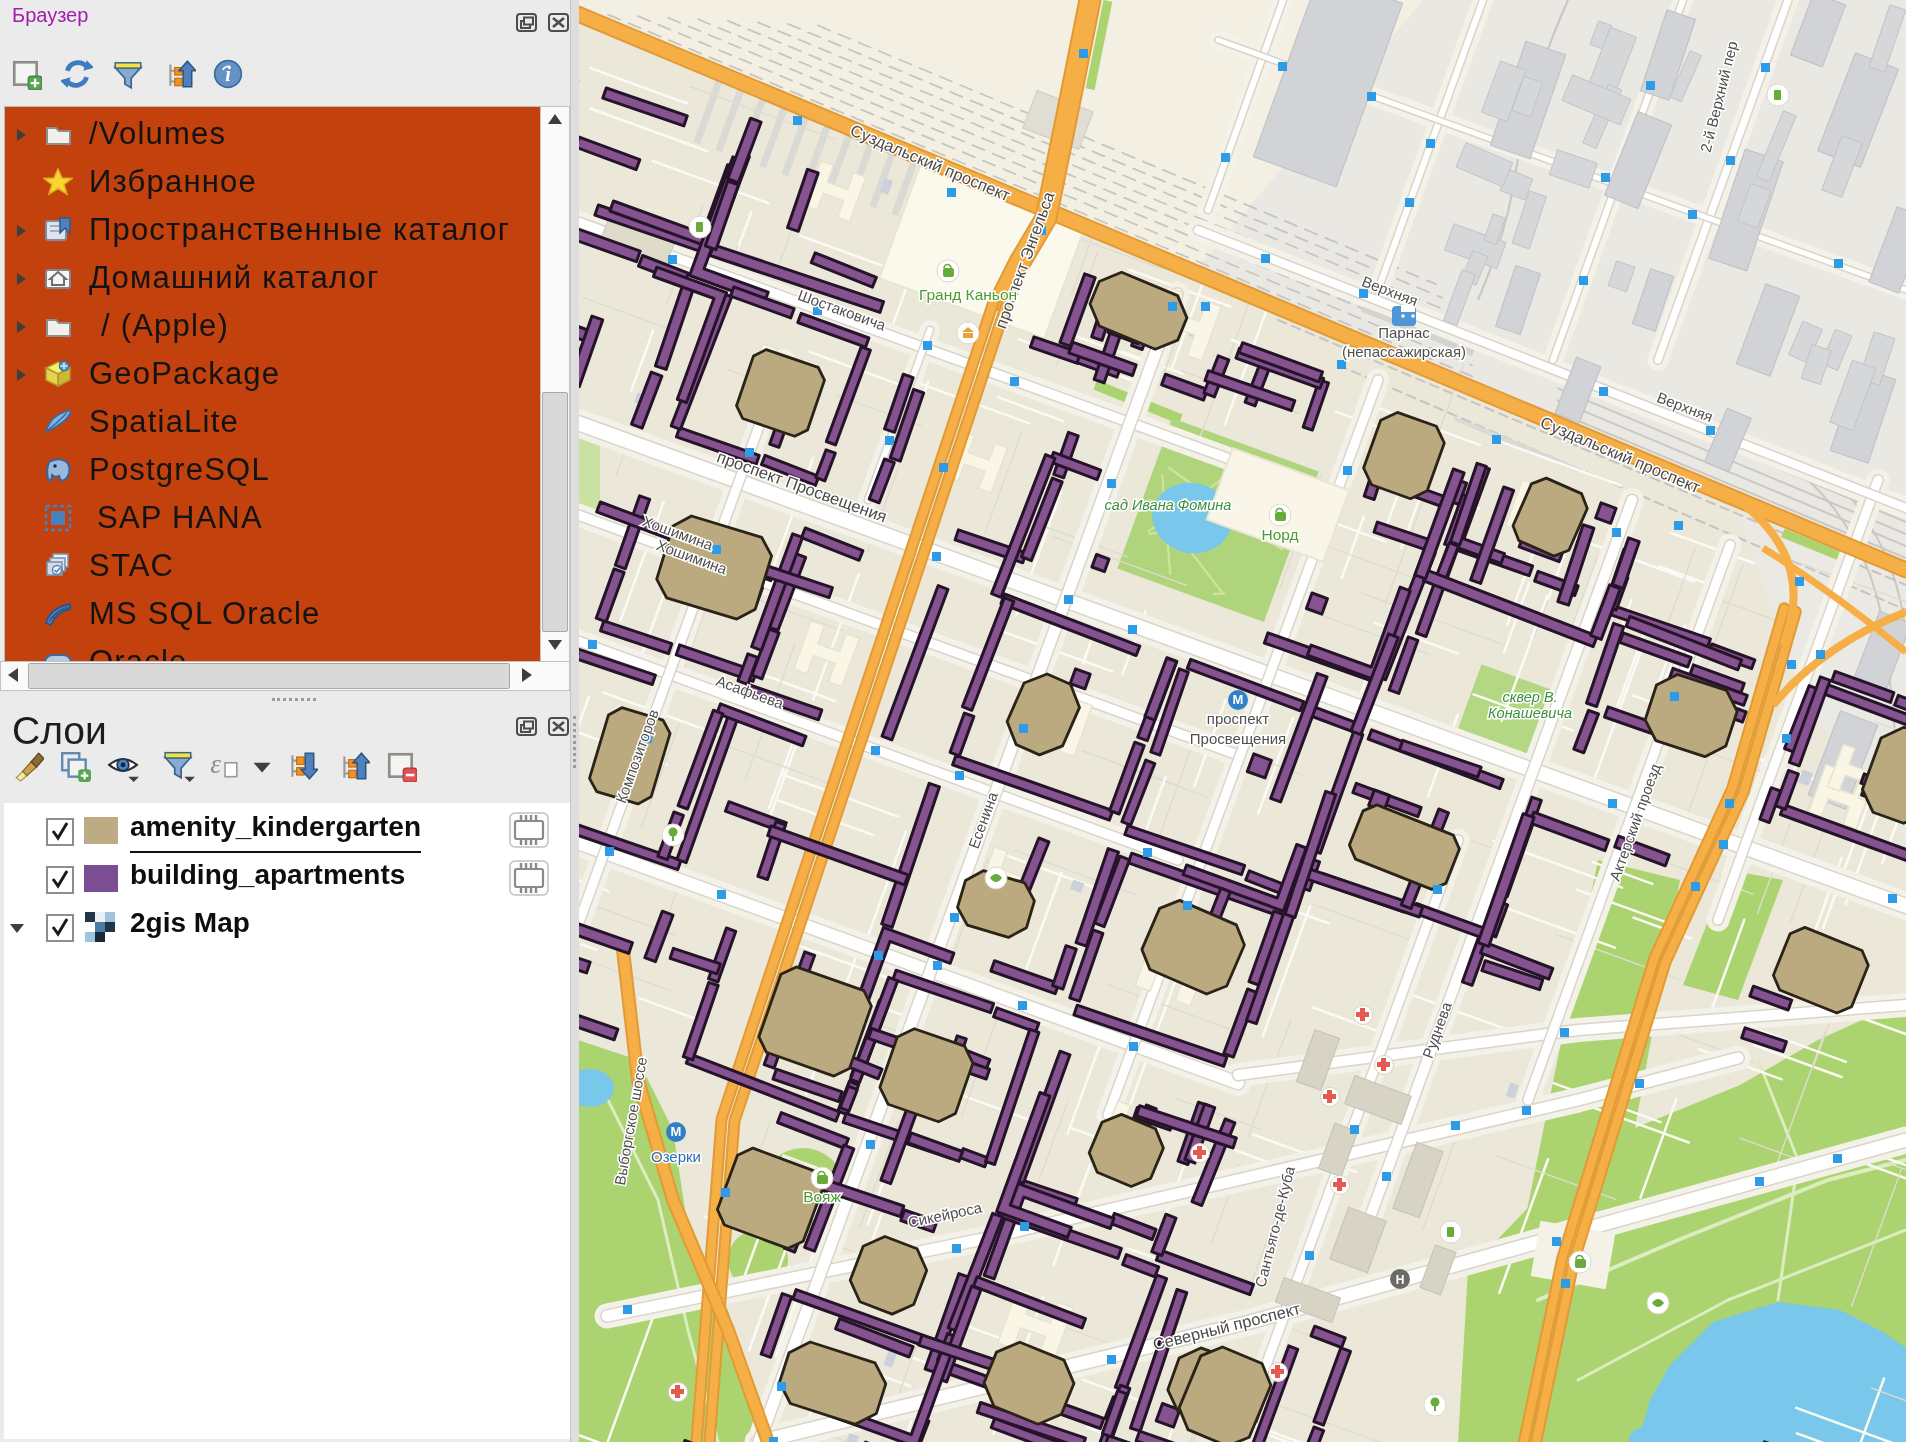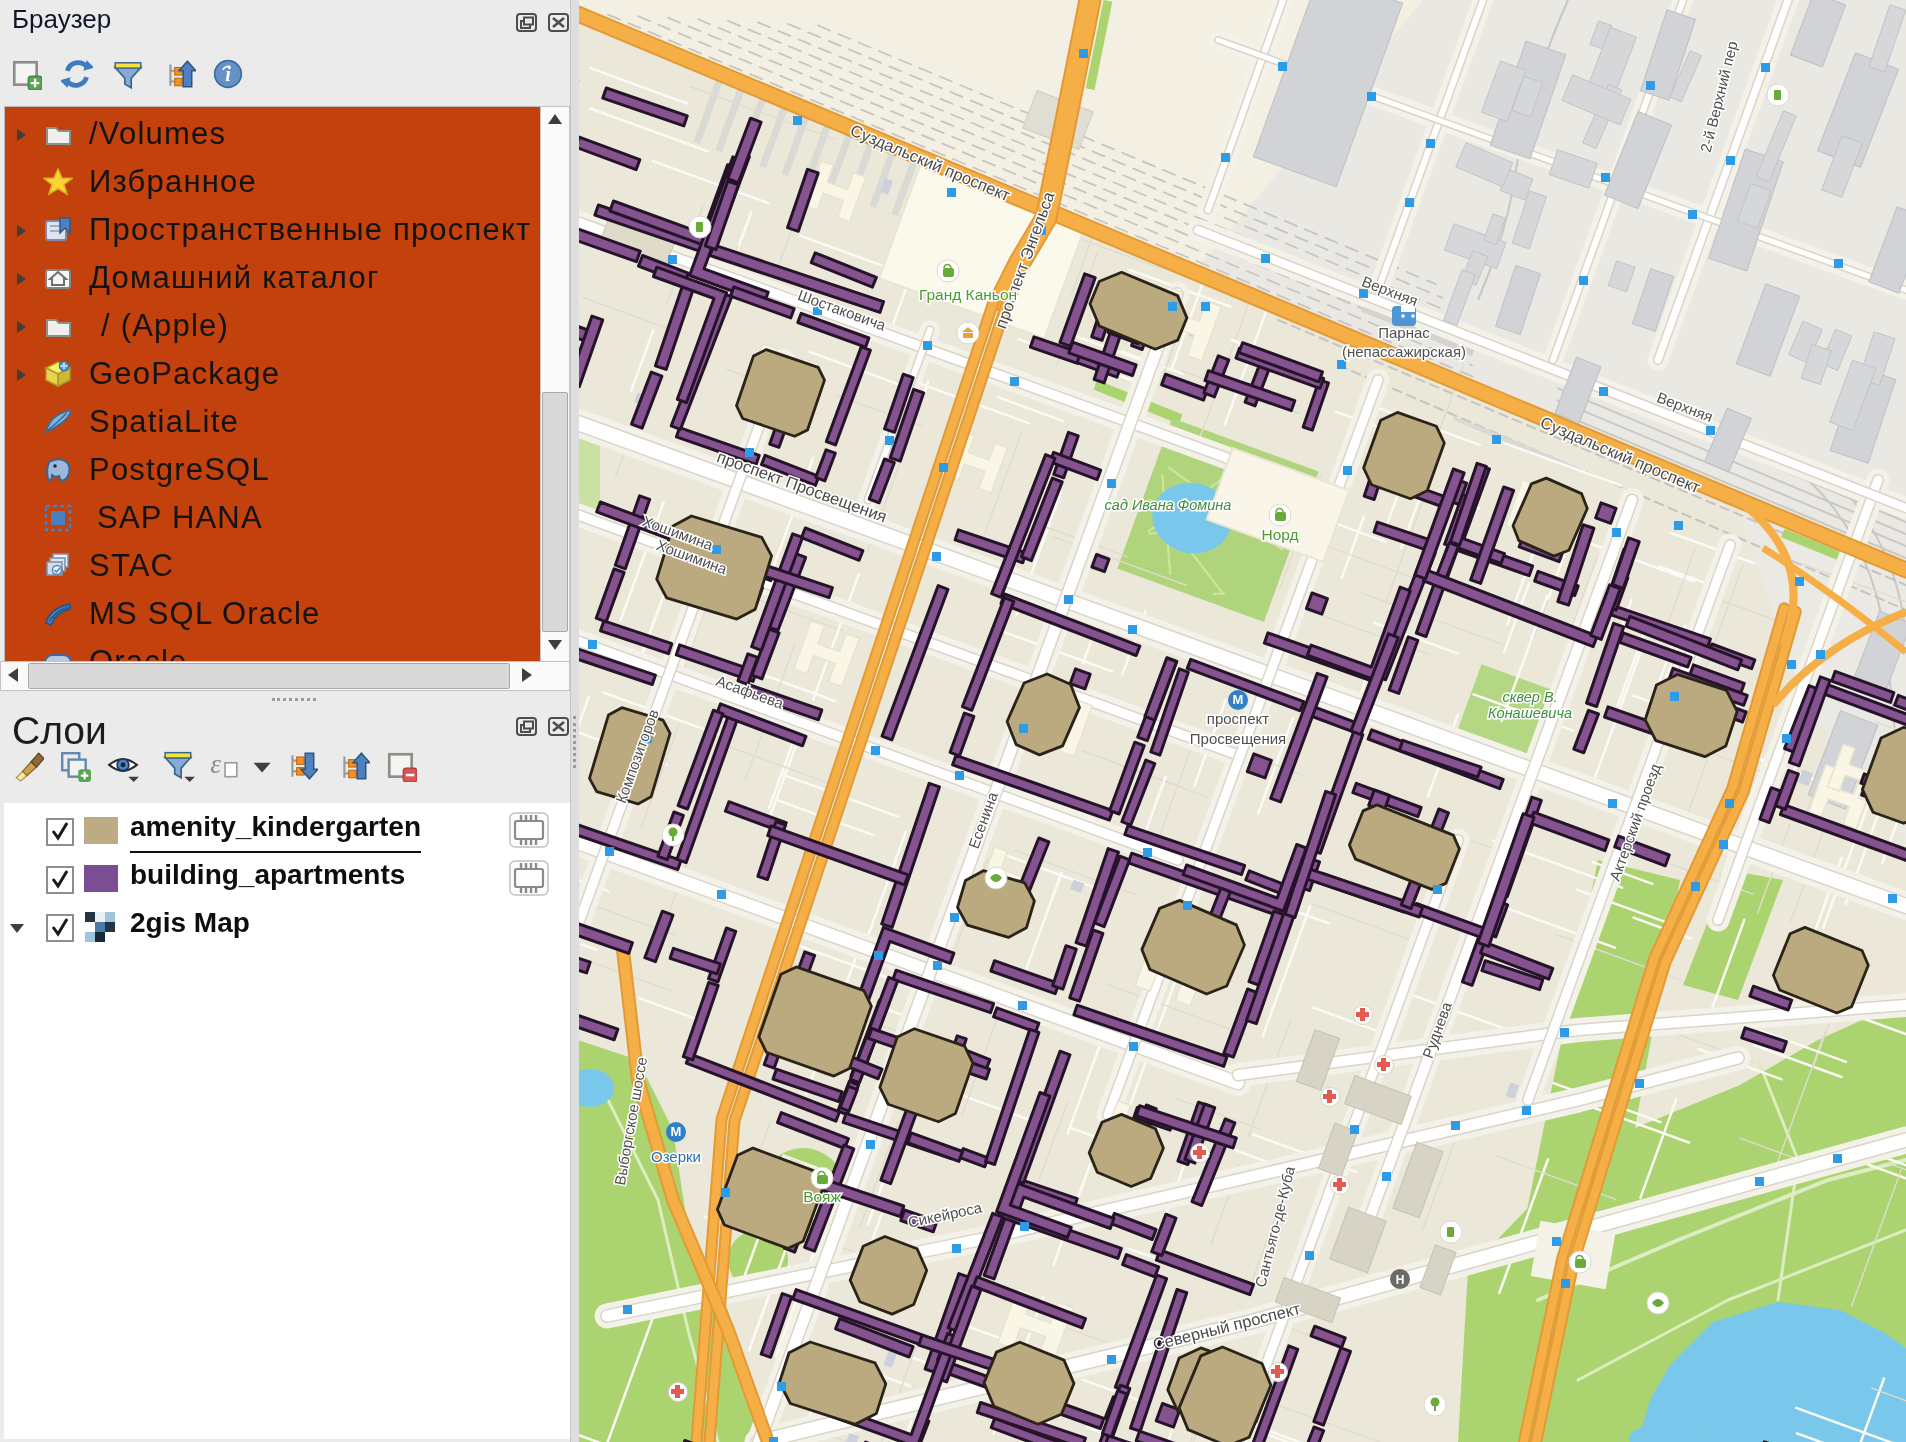--- a/index.html
+++ b/index.html
@@ -937,21 +937,21 @@
         <text x="368" y="1220" style="font-size:15px;fill:#4f4f4f;paint-order:stroke;stroke:#ffffff;stroke-width:3px" text-anchor="middle" transform="rotate(-12.0 368 1220)">Сикейроса</text>
         <text x="650" y="1332" style="font-size:16.5px;fill:#4a4a4a;paint-order:stroke;stroke:#ffffff;stroke-width:3px" text-anchor="middle" transform="rotate(-14.0 650 1332)">Северный проспект</text>
         <text x="390" y="300" style="font-size:15.5px;fill:#4e9b2e;paint-order:stroke;stroke:#ffffff;stroke-width:3px" text-anchor="middle">Гранд Каньон</text>
         <text x="702" y="540" style="font-size:15.5px;fill:#4e9b2e;paint-order:stroke;stroke:#ffffff;stroke-width:3px" text-anchor="middle">Норд</text>
         <text x="244" y="1202" style="font-size:15.5px;fill:#4e9b2e;paint-order:stroke;stroke:#ffffff;stroke-width:3px" text-anchor="middle">Вояж</text>
         <text x="98" y="1162" style="font-size:15px;fill:#2f6fb2;paint-order:stroke;stroke:#ffffff;stroke-width:3px" text-anchor="middle">Озерки</text>
         <text x="590" y="510" style="font-size:14.5px;font-style:italic;fill:#3e8f3e;paint-order:stroke;stroke:#ffffff;stroke-width:3px" text-anchor="middle">сад Ивана Фомина</text>
         <text x="952" y="702" style="font-size:14.5px;font-style:italic;fill:#3e8f3e;paint-order:stroke;stroke:#ffffff;stroke-width:3px" text-anchor="middle">сквер В.</text>
         <text x="952" y="718" style="font-size:14.5px;font-style:italic;fill:#3e8f3e;paint-order:stroke;stroke:#ffffff;stroke-width:3px" text-anchor="middle">Конашевича</text>
       </svg></div>
-    <div class="abs" style="left:12px;top:4px;font-size:26px;color:#0f172a">Браузер</div>
+    <div class="abs" style="left:12px;top:4px;font-size:20px;color:#a21caf">Браузер</div>
     <svg class="abs" style="left:516px;top:10px" width="56" height="24">
       <rect x="1" y="4" width="19" height="17" rx="3" fill="none" stroke="#4d4d4d" stroke-width="2"></rect>
       <rect x="5" y="11" width="9" height="7" fill="none" stroke="#4d4d4d" stroke-width="2"></rect>
       <rect x="8" y="7.5" width="9" height="7" fill="#ebebeb" stroke="#4d4d4d" stroke-width="2"></rect>
       <rect x="33" y="4" width="19" height="17" rx="3" fill="none" stroke="#4d4d4d" stroke-width="2"></rect>
       <path d="M37 8 l11 9 M48 8 l-11 9" stroke="#4d4d4d" stroke-width="2.6"></path>
     </svg>
     <svg class="abs" style="left:10px;top:58px" width="32" height="32" viewBox="0 0 30 30">
       <rect x="4" y="4" width="21" height="21" fill="#f4f4f2" stroke="#8e8e88" stroke-width="2.5"></rect>
       <rect x="17" y="17" width="13" height="13" rx="3" fill="#57a651" stroke="#3d7c39" stroke-width="1"></rect>
@@ -992,21 +992,21 @@
       <div class="abs treelabel" style="left:84px;top:57px">Избранное</div>
       <svg class="abs" style="left:8px;top:116px" width="16" height="16">
         <polygon points="4,2 13,8 4,14" fill="#3f3f3f"></polygon>
       </svg>
       <svg class="abs" style="left:38px;top:108px" width="30" height="30" viewBox="0 0 30 30">
         <rect x="3" y="6" width="20" height="19" rx="2" fill="#dde4ee" stroke="#7c8ba1" stroke-width="2"></rect>
         <line x1="7" y1="11" x2="19" y2="11" stroke="#9fb0c4" stroke-width="2"></line>
         <line x1="7" y1="16" x2="19" y2="16" stroke="#9fb0c4" stroke-width="2"></line>
         <polygon points="17,3 27,3 27,18 22,13 17,18" fill="#4e81bd" stroke="#2f5a8c" stroke-width="1.5"></polygon>
       </svg>
-      <div class="abs treelabel" style="left:84px;top:105px">Пространственные проспект</div>
+      <div class="abs treelabel" style="left:84px;top:105px">Пространственные каталог</div>
       <svg class="abs" style="left:8px;top:164px" width="16" height="16">
         <polygon points="4,2 13,8 4,14" fill="#3f3f3f"></polygon>
       </svg>
       <svg class="abs" style="left:38px;top:156px" width="30" height="30" viewBox="0 0 30 30">
         <rect x="3" y="7" width="24" height="18" rx="2" fill="#f6f6f4" stroke="#84848a" stroke-width="2"></rect>
         <polygon points="15,9 23,16 21,16 21,22 9,22 9,16 7,16" fill="none" stroke="#6f6f74" stroke-width="2"></polygon>
       </svg>
       <div class="abs treelabel" style="left:84px;top:153px">Домашний каталог</div>
       <svg class="abs" style="left:8px;top:212px" width="16" height="16">
         <polygon points="4,2 13,8 4,14" fill="#3f3f3f"></polygon>

